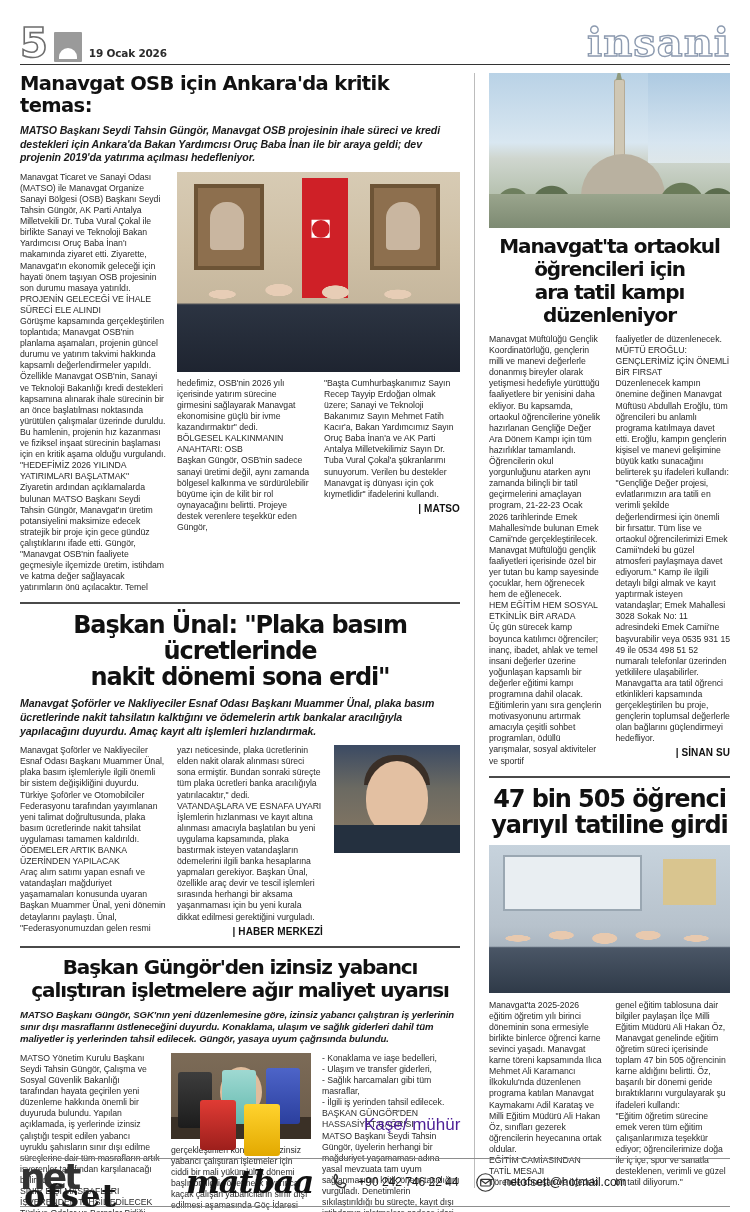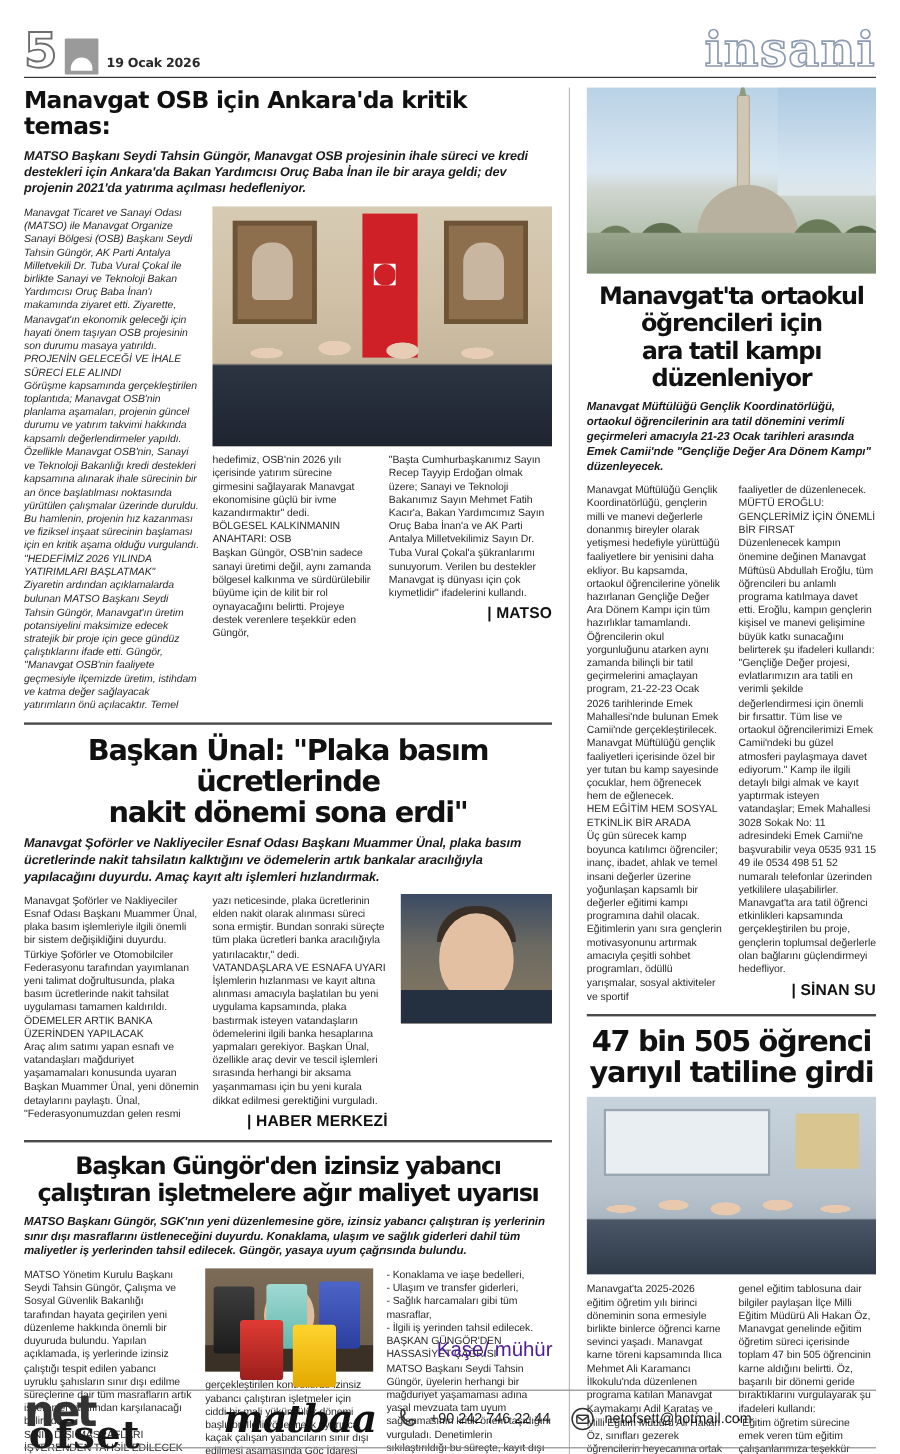--- a/index.html
+++ b/index.html
@@ -49,21 +49,21 @@
   .h-lg{font-size:24px;line-height:26px;}
   .h-md{font-size:20px;line-height:23px;}
   .center{text-align:center;}
   .spot{
     font-style:italic;font-weight:700;font-size:10.6px;line-height:13.6px;color:#1b1b1b;
     margin-top:7px;letter-spacing:-.1px;
   }
   .spot.sm{font-size:9.6px;line-height:12.4px;}
 
   .body-txt{font-size:8.7px;line-height:11.1px;color:#2a2a2a;text-align:left;letter-spacing:-.05px;}
-  .byline{font-size:13px;font-weight:700;text-align:right;margin-top:3px;letter-spacing:.1px;}
+  .byline{font-size:10px;font-weight:700;text-align:right;margin-top:3px;letter-spacing:.1px;}
 
   .cols2{display:flex;gap:12px;}
   .cols3{display:flex;gap:11px;}
   .col{flex:1;min-width:0;}
 
   
   .photo{position:relative;overflow:hidden;background:#c9cdd2;}
   .ph-mosque{
     height:155px;
     background:
@@ -157,24 +157,24 @@
     <div class="mast-title">insani</div>
   </div>
   <div class="mast-rule"></div>
 
   <div style="display:flex;gap:14px;align-items:flex-start;">
 
     <div style="width:440px;flex:0 0 440px;">
 
       <div>
         <div class="kicker">Manavgat OSB için Ankara'da kritik temas:</div>
-        <div class="spot">MATSO Başkanı Seydi Tahsin Güngör, Manavgat OSB projesinin ihale süreci ve kredi destekleri için Ankara'da Bakan Yardımcısı Oruç Baba İnan ile bir araya geldi; dev projenin 2021'da yatırıma açılması hedefleniyor.</div>
+        <div class="spot">MATSO Başkanı Seydi Tahsin Güngör, Manavgat OSB projesinin ihale süreci ve kredi destekleri için Ankara'da Bakan Yardımcısı Oruç Baba İnan ile bir araya geldi; dev projenin 2019'da yatırıma açılması hedefleniyor.</div>
 
         <div class="cols3" style="margin-top:7px;">
-          <div class="col" style="flex:0 0 146px;font-style:italic;">
+          <div class="col" style="flex:0 0 146px;">
             <div class="body-txt" style="white-space:pre-line;">Manavgat Ticaret ve Sanayi Odası (MATSO) ile Manavgat Organize Sanayi Bölgesi (OSB) Başkanı Seydi Tahsin Güngör, AK Parti Antalya Milletvekili Dr. Tuba Vural Çokal ile birlikte Sanayi ve Teknoloji Bakan Yardımcısı Oruç Baba İnan'ı makamında ziyaret etti. Ziyarette, Manavgat'ın ekonomik geleceği için hayati önem taşıyan OSB projesinin son durumu masaya yatırıldı.
 PROJENİN GELECEĞİ VE İHALE SÜRECİ ELE ALINDI
 Görüşme kapsamında gerçekleştirilen toplantıda; Manavgat OSB'nin planlama aşamaları, projenin güncel durumu ve yatırım takvimi hakkında kapsamlı değerlendirmeler yapıldı. Özellikle Manavgat OSB'nin, Sanayi ve Teknoloji Bakanlığı kredi destekleri kapsamına alınarak ihale sürecinin bir an önce başlatılması noktasında yürütülen çalışmalar üzerinde duruldu. Bu hamlenin, projenin hız kazanması ve fiziksel inşaat sürecinin başlaması için en kritik aşama olduğu vurgulandı.
 "HEDEFİMİZ 2026 YILINDA YATIRIMLARI BAŞLATMAK"
 Ziyaretin ardından açıklamalarda bulunan MATSO Başkanı Seydi Tahsin Güngör, Manavgat'ın üretim potansiyelini maksimize edecek stratejik bir proje için gece gündüz çalıştıklarını ifade etti. Güngör, "Manavgat OSB'nin faaliyete geçmesiyle ilçemizde üretim, istihdam ve katma değer sağlayacak yatırımların önü açılacaktır. Temel</div>
           </div>
           <div class="col" style="flex:1;">
             <div class="photo ph-meet">
               <span class="frameL"></span>
                 <span class="flagTR"></span>
@@ -263,21 +263,20 @@
       <div>
         <div class="photo ph-mosque">
           <span class="sky-right"></span>
             <span class="minaret"></span>
             <span class="dome"></span>
           <span class="trees"></span>
             <span class="base"></span>
         </div>
         <div class="headline h-md center" style="margin-top:7px;">Manavgat'ta ortaokul öğrencileri için</div>
         <div class="headline h-md center">ara tatil kampı düzenleniyor</div>
-        <div class="spot sm">Manavgat Müftülüğü Gençlik Koordinatörlüğü, ortaokul öğrencilerinin ara tatil dönemini verimli geçirmeleri amacıyla 21-23 Ocak tarihleri arasında Emek Camii'nde "Gençliğe Değer Ara Dönem Kampı" düzenleyecek.</div>
 
         <div class="cols2" style="margin-top:7px;">
           <div class="col">
             <div class="body-txt" style="white-space:pre-line;">Manavgat Müftülüğü Gençlik Koordinatörlüğü, gençlerin milli ve manevi değerlerle donanmış bireyler olarak yetişmesi hedefiyle yürüttüğü faaliyetlere bir yenisini daha ekliyor. Bu kapsamda, ortaokul öğrencilerine yönelik hazırlanan Gençliğe Değer Ara Dönem Kampı için tüm hazırlıklar tamamlandı. Öğrencilerin okul yorgunluğunu atarken aynı zamanda bilinçli bir tatil geçirmelerini amaçlayan program, 21-22-23 Ocak 2026 tarihlerinde Emek Mahallesi'nde bulunan Emek Camii'nde gerçekleştirilecek. Manavgat Müftülüğü gençlik faaliyetleri içerisinde özel bir yer tutan bu kamp sayesinde çocuklar, hem öğrenecek hem de eğlenecek.
 HEM EĞİTİM HEM SOSYAL ETKİNLİK BİR ARADA
 Üç gün sürecek kamp boyunca katılımcı öğrenciler; inanç, ibadet, ahlak ve temel insani değerler üzerine yoğunlaşan kapsamlı bir değerler eğitimi kampı programına dahil olacak. Eğitimlerin yanı sıra gençlerin motivasyonunu artırmak amacıyla çeşitli sohbet programları, ödüllü yarışmalar, sosyal aktiviteler ve sportif</div>
           </div>
           <div class="col">
             <div class="body-txt" style="white-space:pre-line;">faaliyetler de düzenlenecek.
 MÜFTÜ EROĞLU: GENÇLERİMİZ İÇİN ÖNEMLİ BİR FIRSAT

